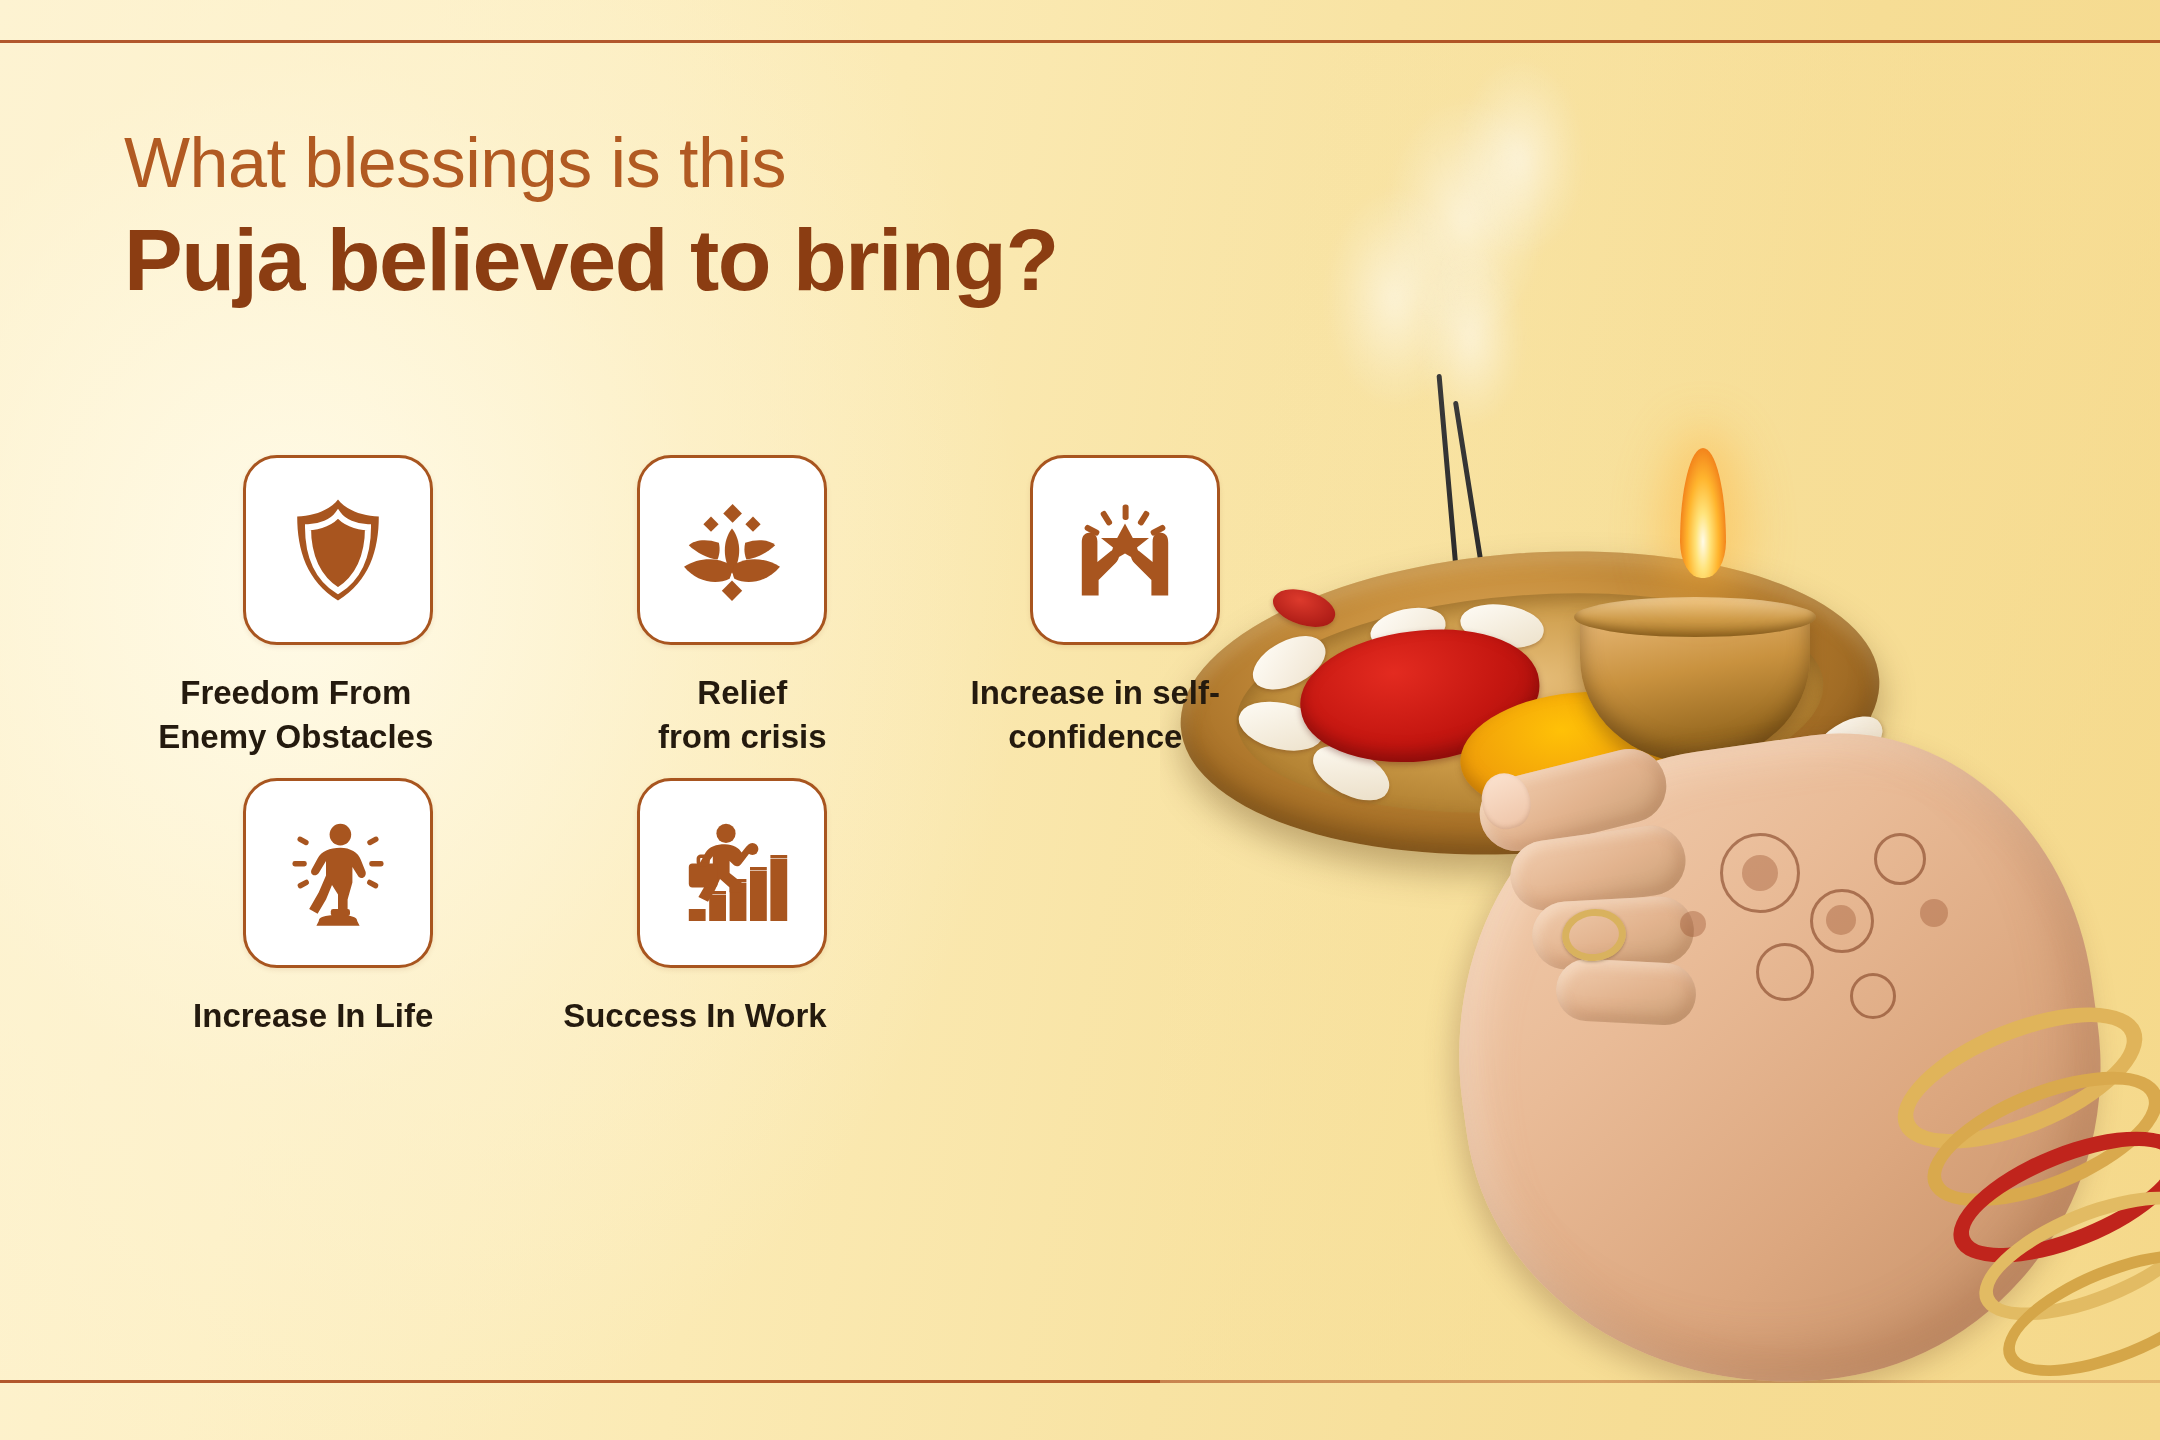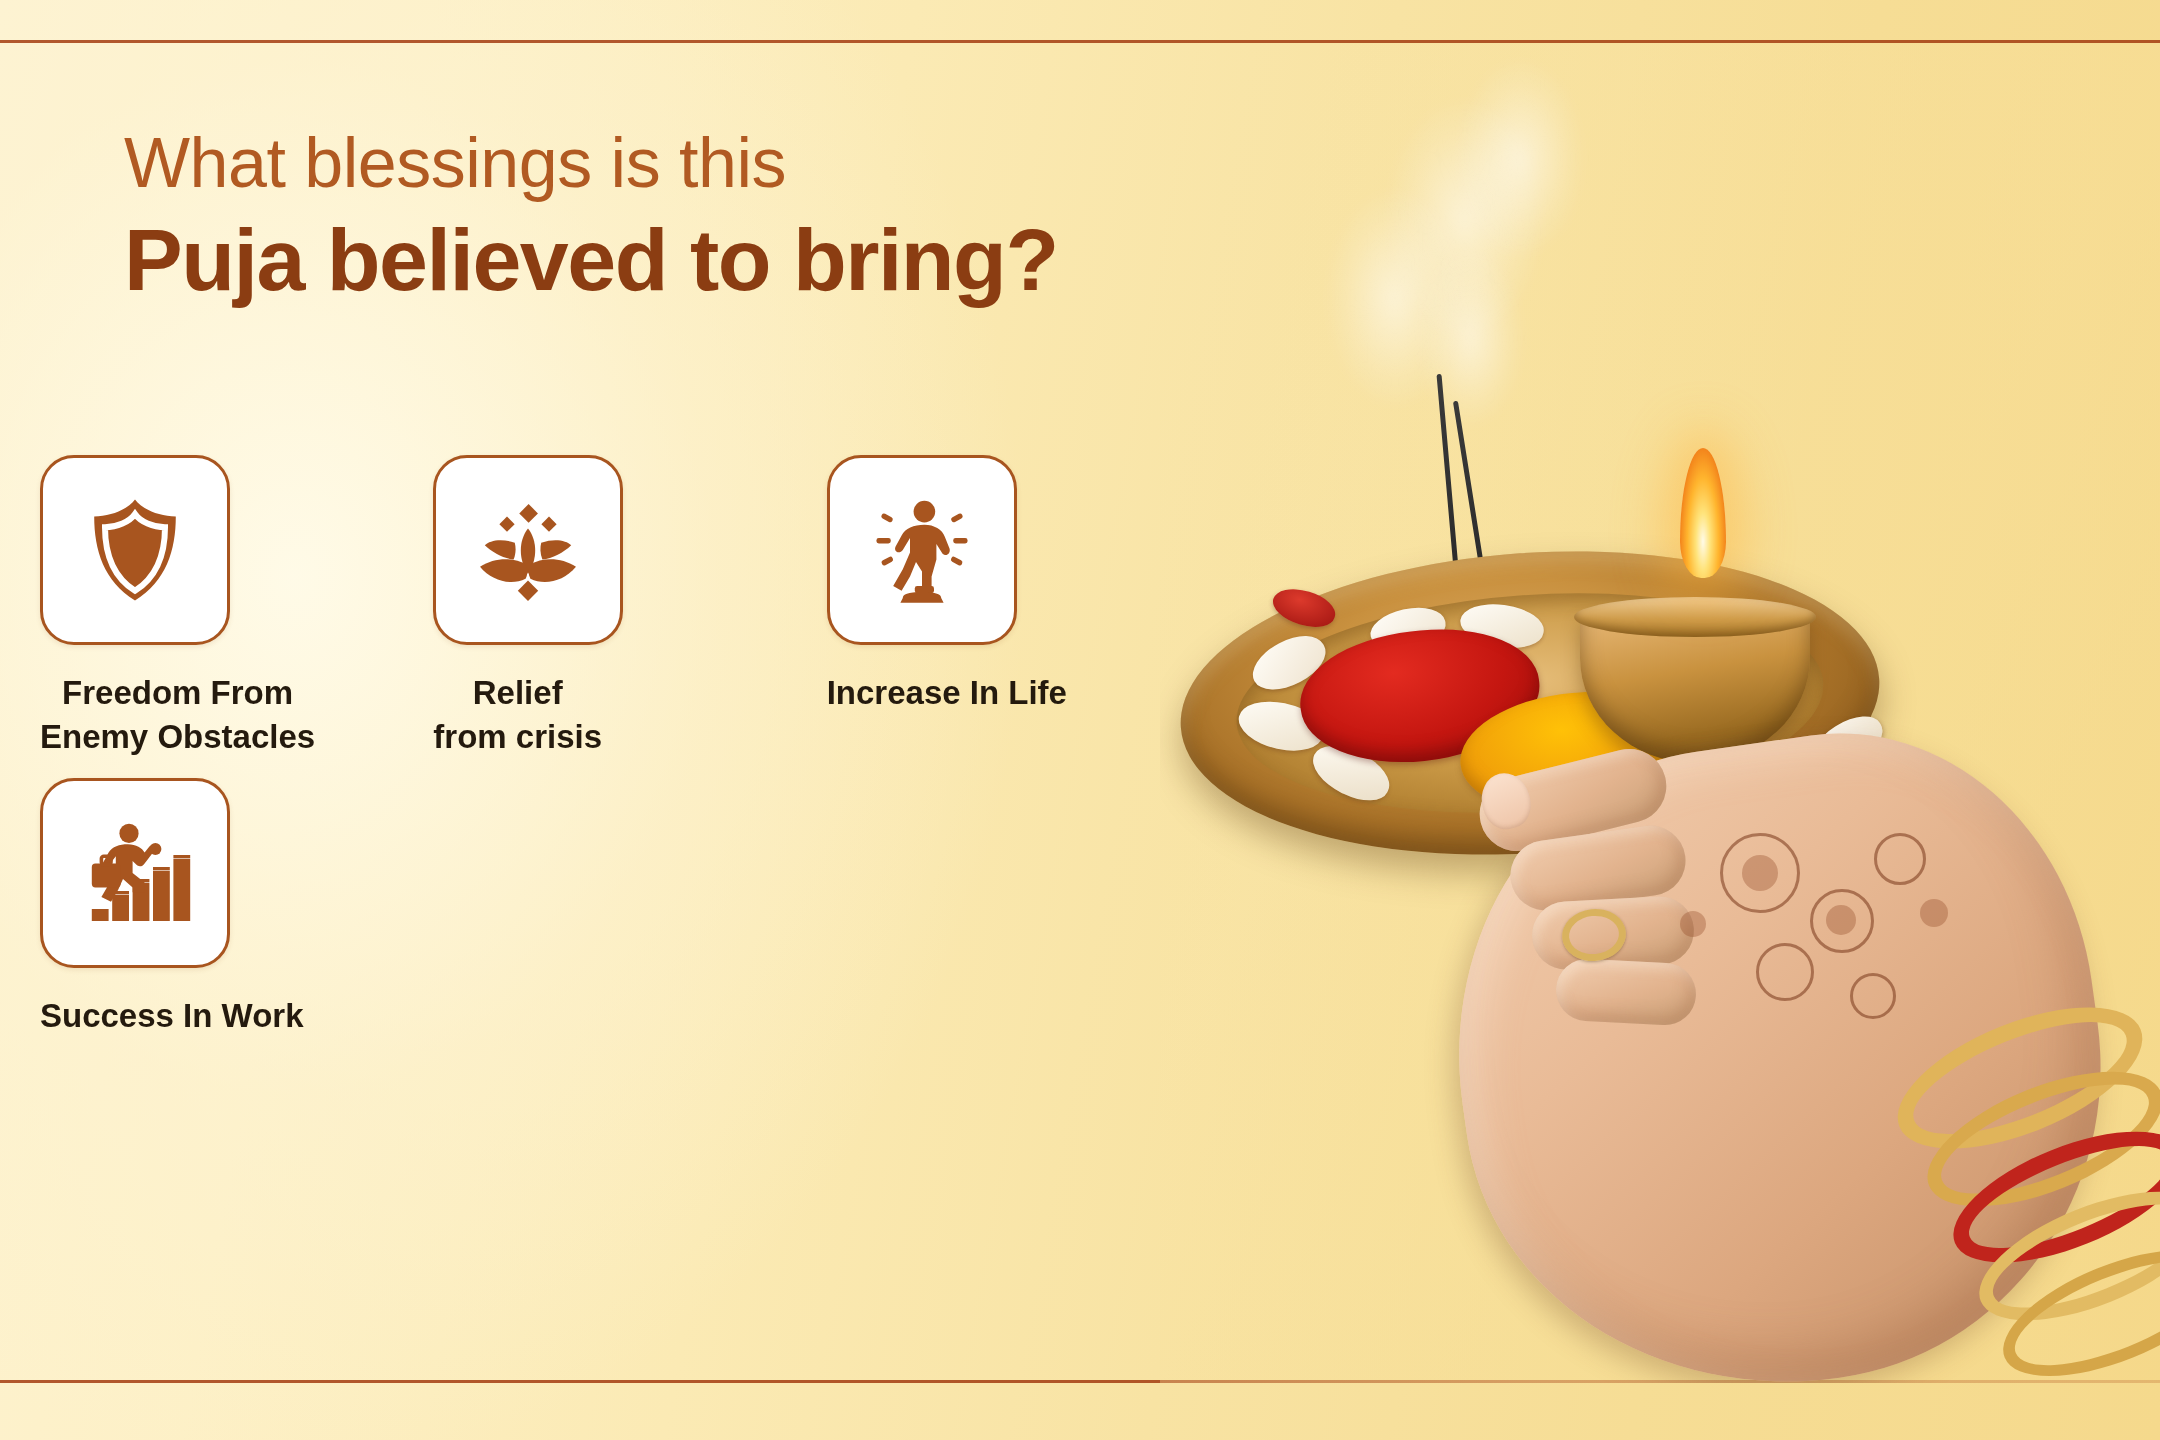--- a/index.html
+++ b/index.html
@@ -85,21 +85,21 @@
     left: 40px;
     top: 455px;
     width: 1180px;
     display: grid;
     grid-template-columns: repeat(3, 1fr);
     grid-row-gap: 20px;
   }
   .cell {
     display: flex;
     flex-direction: column;
-    align-items: flex-start;
+    align-items: flex-end;
   }
 
   .card {
     width: 190px;
     height: 190px;
     background: #ffffff;
     border: 3px solid #a8551f;
     border-radius: 34px;
     display: flex;
     align-items: center;
@@ -399,20 +399,38 @@
             <rect x="45" y="14" width="11" height="11" transform="rotate(45 50.5 19.5)"></rect>
             <rect x="28" y="24" width="9" height="9" transform="rotate(45 32.5 28.5)"></rect>
             <rect x="63" y="24" width="9" height="9" transform="rotate(45 67.5 28.5)"></rect>
           </g>
         </svg>
       </div>
       <div class="label">Relief
 from crisis</div>
     </div>
 
+    <div class="cell">
+      <div class="card">
+        <svg viewBox="0 0 100 100">
+          <g fill="#a8551f">
+            <path d="M50 28 L56.5 40 L70 40 L60 48 L64 61 L50 53 L36 61 L40 48 L30 40 L43.5 40 Z"></path>
+            <rect x="48" y="12" width="5" height="13" rx="2.2"></rect>
+            <rect x="32" y="17" width="5" height="13" rx="2.2" transform="rotate(-32 34.5 23.5)"></rect>
+            <rect x="63" y="17" width="5" height="13" rx="2.2" transform="rotate(32 65.5 23.5)"></rect>
+            <rect x="20" y="27" width="5" height="13" rx="2.2" transform="rotate(-62 22.5 33.5)"></rect>
+            <rect x="75" y="27" width="5" height="13" rx="2.2" transform="rotate(62 77.5 33.5)"></rect>
+            <path d="M18 36 C23 34 27 37 27 43 L27 60 L38 51 C41.5 48.5 45 51 45 55 C45 57 44 59 42 61 L28 75 L28 88 L14 88 L14 44 C14 39 15.5 37 18 36 Z"></path>
+            <path d="M82 36 C77 34 73 37 73 43 L73 60 L62 51 C58.5 48.5 55 51 55 55 C55 57 56 59 58 61 L72 75 L72 88 L86 88 L86 44 C86 39 84.5 37 82 36 Z"></path>
+          </g>
+        </svg>
+      </div>
+      <div class="label">Increase in self-
+confidence</div>
+    </div>
 
     <div class="cell">
       <div class="card">
         <svg viewBox="0 0 100 100">
           <g fill="#a8551f">
             <circle cx="52" cy="18" r="9"></circle>
             <path d="M52 29 C60 29 67 33 69 39 L73 49 C74 53 70 56 67 53 L62 45 L62 58 L58 72 L58 82 L50 82 L50 68 L45 60 L40 72 L33 84 L26 80 L34 66 L40 52 L40 40 L34 50 C31 54 26 51 28 47 L33 38 C36 32 43 29 52 29 Z"></path>
             <rect x="44" y="80" width="16" height="6" rx="2"></rect>
             <path d="M34 90 C34 87 38 85 50 85 C62 85 66 87 66 90 L68 94 L32 94 Z"></path>
             <rect x="16" y="21" width="10" height="4.5" rx="2" transform="rotate(28 21 23)"></rect>

